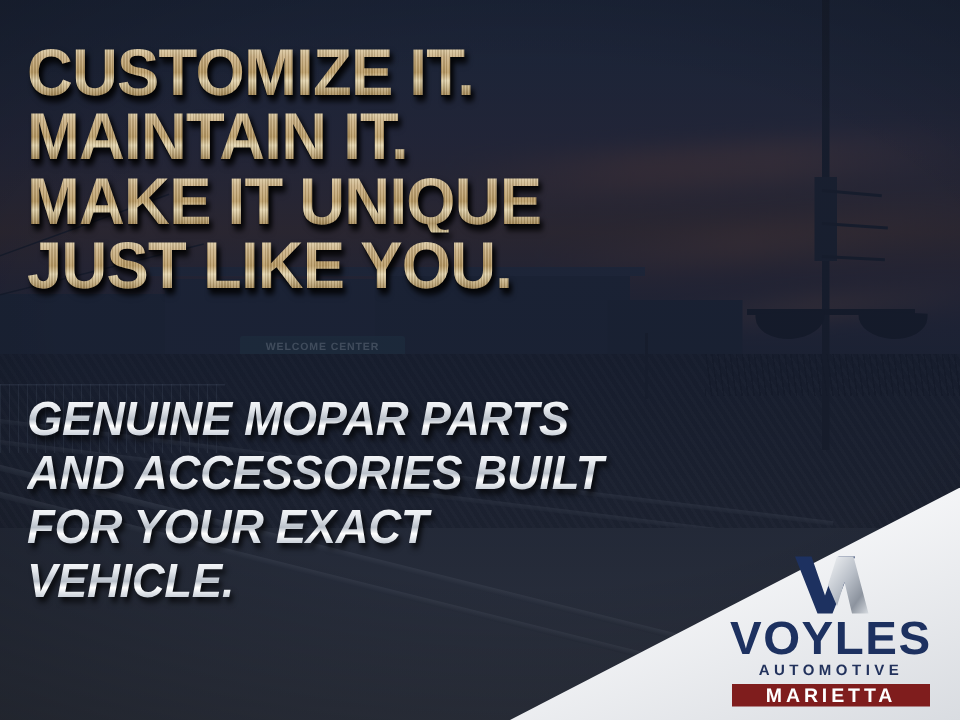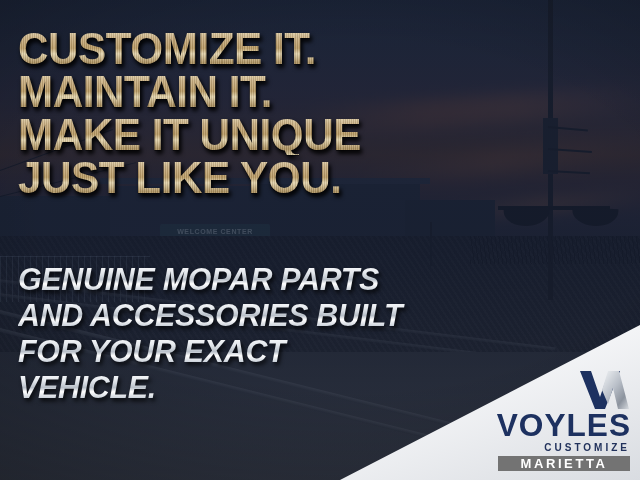--- a/index.html
+++ b/index.html
@@ -115,28 +115,28 @@
     -webkit-text-fill-color:transparent;
     filter:drop-shadow(2px 3px 2px rgba(0,0,0,.8));
   }
 
   
   .corner{position:absolute;right:0;bottom:0;width:300px;height:155px;
      background:linear-gradient(160deg,#ffffff 0%,#f4f5f7 40%,#d9dce1 100%);
      clip-path:polygon(100% 0, 100% 100%, 0 100%);}
 
   .logo{position:absolute;left:478px;top:370px;width:152px;height:100px;
-        display:flex;flex-direction:column;align-items:flex-end;}
+        display:flex;flex-direction:column;align-items:center;}
   .mark{width:52px;height:40px;position:relative;margin-bottom:1px;}
   .brand{font-family:"Liberation Sans",sans-serif;font-weight:bold;
      font-size:31px;line-height:30px;letter-spacing:1px;color:#1d3160;
      transform:scaleX(1.02);}
   .tagline{font-family:"Liberation Sans",sans-serif;font-weight:bold;
      font-size:10px;letter-spacing:3.0px;color:#22325c;margin-top:1px;}
-  .city{margin-top:3px;width:132px;height:19px;background:#737373;
+  .city{margin-top:3px;width:132px;height:19px;background:#7f1d1d;
      display:flex;align-items:center;justify-content:center;}
   .city span{font-family:"Liberation Sans",sans-serif;font-weight:bold;
      font-size:13px;letter-spacing:2.6px;color:#ffffff;}
 </style>
 </head>
 <body>
 
 <div id="ad">
 
   <div class="bg">
@@ -205,19 +205,19 @@
             <stop offset="45%" stop-color="#b9bfc8"></stop>
             <stop offset="75%" stop-color="#8c939e"></stop>
             <stop offset="100%" stop-color="#d8dce1"></stop>
           </linearGradient>
         </defs>
         <polygon points="2,1 13,1 22,27 31,1 42,1 27,39 17,39" fill="#1d3160"></polygon>
         <polygon points="30,1 41,1 51,39 40,39 35,18 30,34 24,20" fill="url(#silv)"></polygon>
       </svg>
     </div>
     <div class="brand">VOYLES</div>
-    <div class="tagline">CUSTOMIZE</div>
+    <div class="tagline">AUTOMOTIVE</div>
     <div class="city">
       <span>MARIETTA</span>
     </div>
   </div>
 
 </div>
 
 </body></html>

